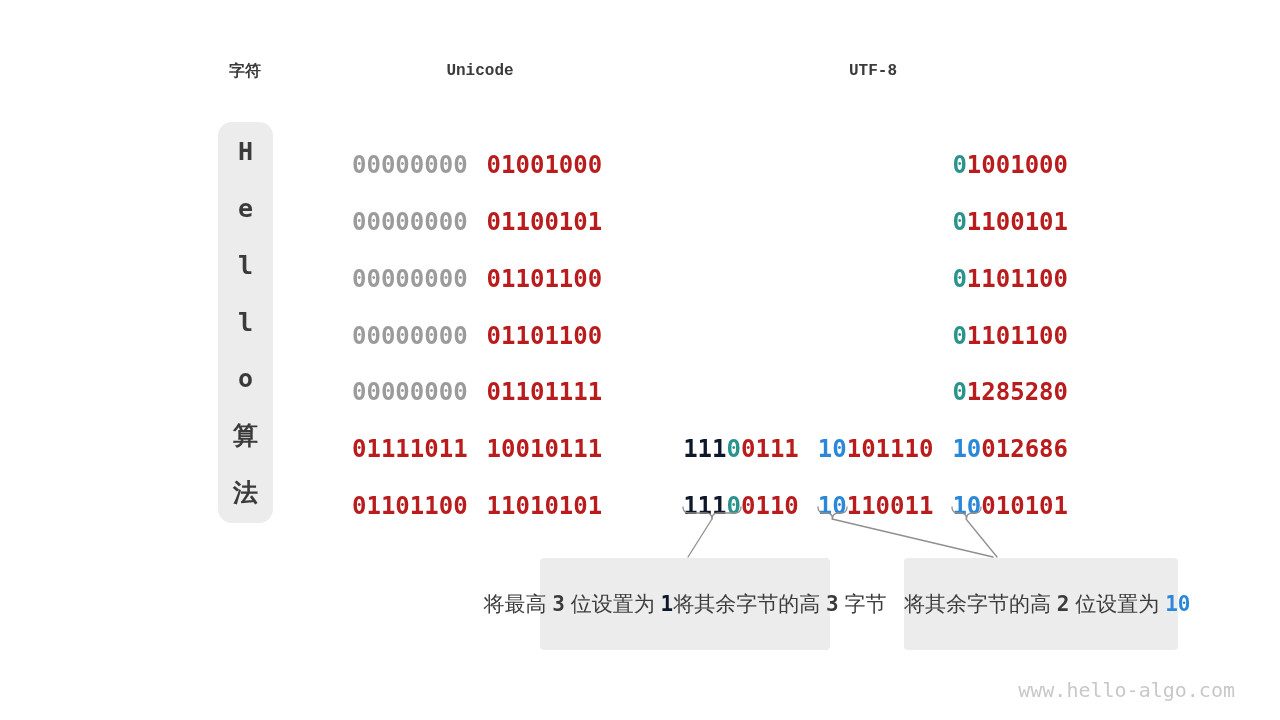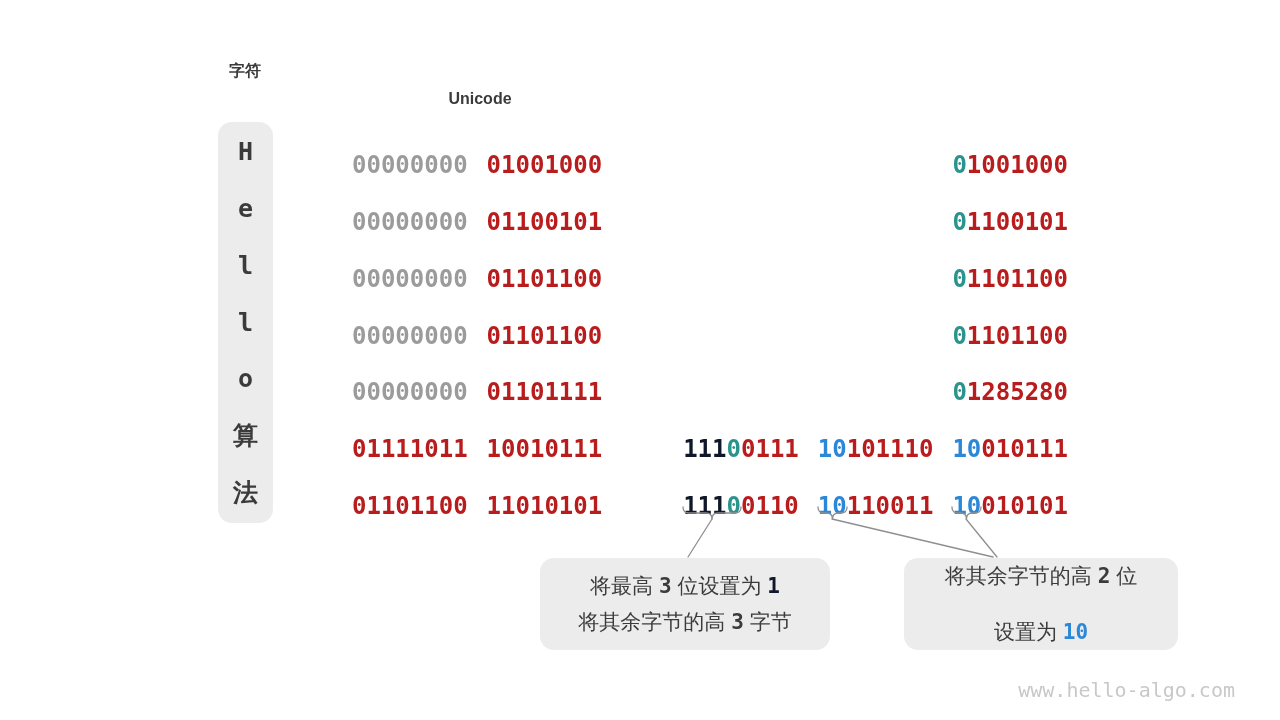--- a/index.html
+++ b/index.html
@@ -1,52 +1,53 @@
 <!DOCTYPE html>
 <html><head>
 <meta charset="utf-8">
 <style>
   html,body{margin:0;padding:0;background:#fff;}
   #stage{
     position:relative;width:1280px;height:720px;background:#ffffff;overflow:hidden;
     font-family:"Liberation Sans","DejaVu Sans",sans-serif;
   }
-  .mono{font-family:Liberation Sans, sans-serif;margin-top:28px;}
+  .mono{font-family:Liberation Mono, monospace;}
   .hdr{position:absolute;top:56px;height:30px;line-height:30px;text-align:center;
        font-weight:bold;font-size:16px;color:#3b3b3b;}
   #col-bg{position:absolute;left:218px;top:122px;width:55px;height:401px;
           background:#ececec;border-radius:14px;}
   .row{position:absolute;left:0;width:1280px;height:56px;}
   .char-cell{position:absolute;left:218px;width:55px;top:0;height:56px;
              display:flex;align-items:center;justify-content:center;
              font-family:"DejaVu Sans Mono","Liberation Mono",monospace;
              font-weight:bold;font-size:25px;color:#3b3b3b;}
   .uni-cell{position:absolute;left:352px;top:0;height:56px;display:flex;gap:19px;align-items:center;}
   .utf8-cell{position:absolute;right:212px;top:0;height:56px;display:flex;gap:19px;align-items:center;}
   .byte{font-family:"DejaVu Sans Mono","Liberation Mono",monospace;
         font-weight:bold;font-size:24px;white-space:pre;margin-top:28px;}
   .c-dark{color:#b91c1c}.c-gray{color:#9b9b9b}.c-green{color:#0f172a}
   .c-teal{color:#2a948c}.c-blue{color:#2b87d8}
   .seg{white-space:pre;}
   #overlay{position:absolute;left:0;top:0;pointer-events:none;}
-  .callout{position:absolute;background:#ececec;border-radius:14px;
-           display:flex;flex-direction:column;justify-content:center;align-items:center;
+  .callout{position:absolute;background:#ececec;border-radius:4px;
+           display:flex;justify-content:center;align-items:center;
            color:#3b3b3b;font-size:21px;}
   .callout-line{line-height:36px;text-align:center;white-space:pre;}
   .callout .num{font-family:"DejaVu Sans Mono","Liberation Mono",monospace;font-weight:bold;}
   #watermark{position:absolute;right:45px;top:678px;font-size:20px;color:#c8c8c8;
              font-family:"DejaVu Sans Mono","Liberation Mono",monospace;}
 </style>
 </head>
 <body>
 
 <div id="stage">
 
   <div class="hdr" style="left:195px;width:100px;">字符</div>
   <div class="hdr mono" style="left:380px;width:200px;">Unicode</div>
+  <div class="hdr mono" style="left:773px;width:200px;">UTF-8</div>
 
   <div id="col-bg"></div>
 
   <div id="rows-root">
       <div class="row" style="top: 123px;">
         <div class="char-cell">H</div>
         <div class="uni-cell">
           <span class="byte"><span class="seg c-gray">00000000</span></span>
           <span class="byte"><span class="seg c-dark">01001000</span></span>
         </div>
@@ -96,21 +97,21 @@
       </div>
       <div class="row" style="top: 407px;">
         <div class="char-cell">算</div>
         <div class="uni-cell">
           <span class="byte"><span class="seg c-dark">01111011</span></span>
           <span class="byte"><span class="seg c-dark">10010111</span></span>
         </div>
         <div class="utf8-cell">
           <span class="byte"><span class="seg c-green">111</span><span class="seg c-teal">0</span><span class="seg c-dark">0111</span></span>
           <span class="byte"><span class="seg c-blue">10</span><span class="seg c-dark">101110</span></span>
-          <span class="byte"><span class="seg c-blue">10</span><span class="seg c-dark">010111</span></span>
+          <span class="byte"><span class="seg c-blue">10</span><span class="seg c-dark">012686</span></span>
         </div>
       </div>
       <div class="row" style="top: 464px;">
         <div class="char-cell">法</div>
         <div class="uni-cell">
           <span class="byte"><span class="seg c-dark">01101100</span></span>
           <span class="byte"><span class="seg c-dark">11010101</span></span>
         </div>
         <div class="utf8-cell">
           <span class="byte"><span class="seg c-green">111</span><span class="seg c-teal">0</span><span class="seg c-dark">0110</span></span>

